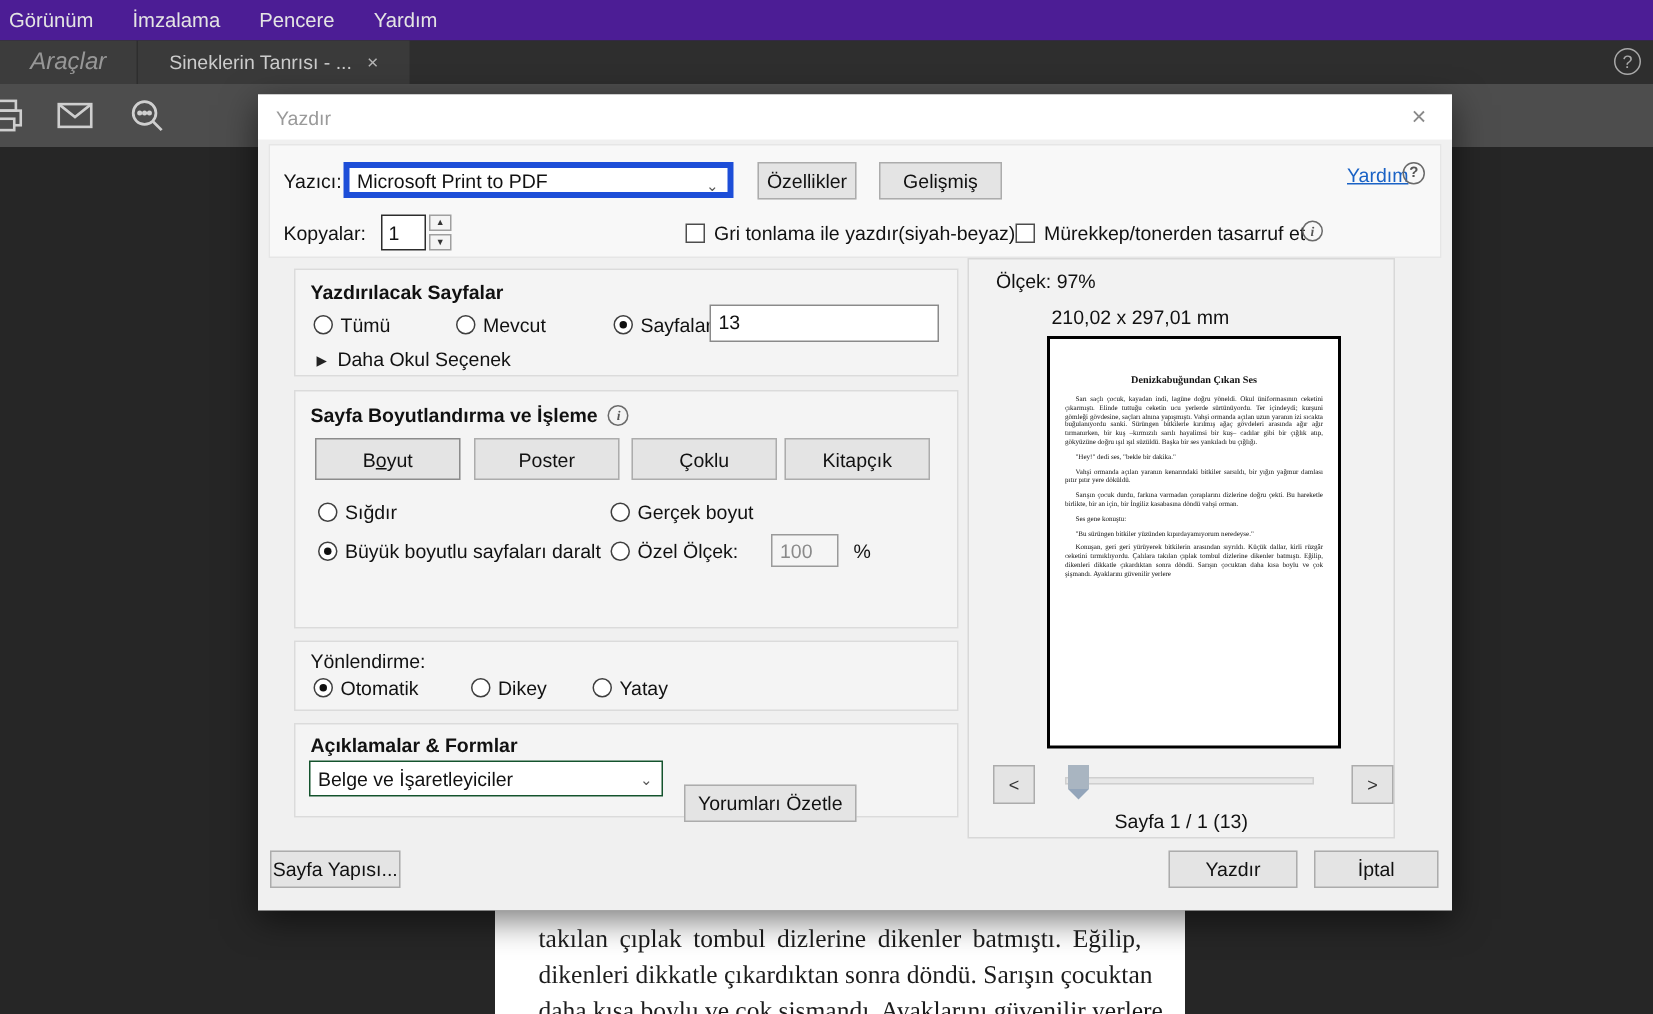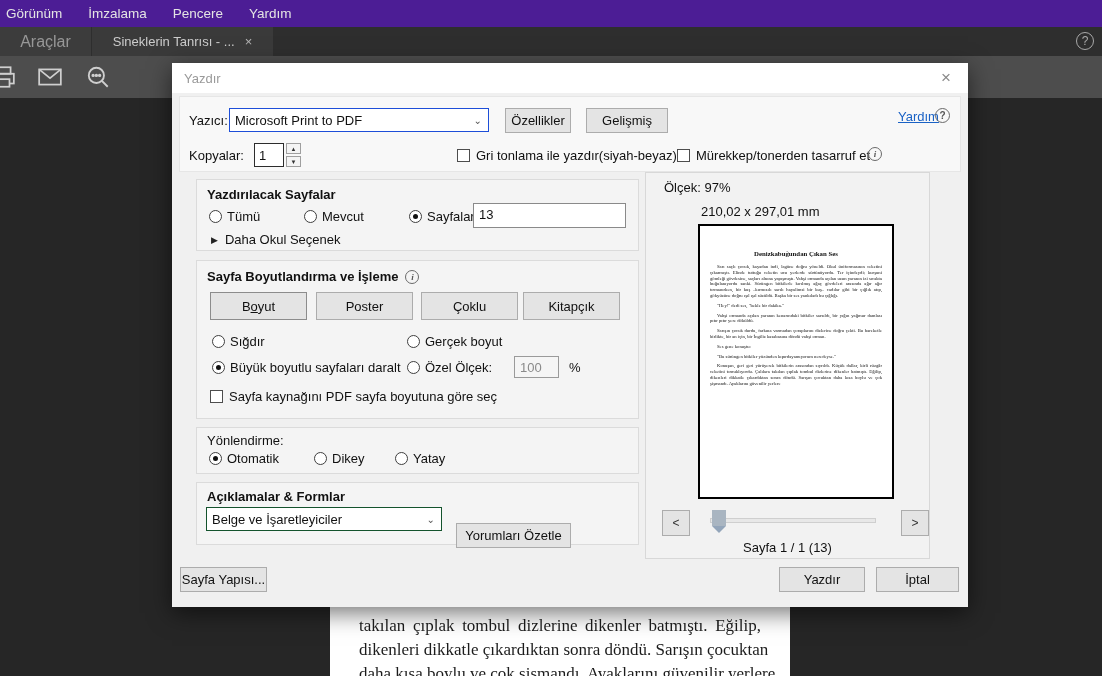--- a/index.html
+++ b/index.html
@@ -5,21 +5,21 @@
   * { margin:0; padding:0; box-sizing:border-box; }
   html,body { width:1102px; height:676px; overflow:hidden; }
   body { font-family:"Liberation Sans", sans-serif; background:#262626; position:relative; }
 
   
   .menu-bar { position:absolute; left:0; top:0; width:1102px; height:27px; background:#4c1d95;
     display:flex; align-items:center; gap:26px; padding-left:6px; }
   .menu-item { color:#e4e4e4; font-size:13.5px; cursor:default; }
   .tab-bar { position:absolute; left:0; top:27px; width:1102px; height:29px; background:#2e2e2e; }
   .tab { position:absolute; top:0; height:29px; display:flex; align-items:center; justify-content:center; }
-  .tab-tools { left:0; width:91px; background:#3c3c3c; color:#979797; font-size:16px; }
+  .tab-tools { left:0; width:91px; background:#3c3c3c; color:#979797; font-size:16px;font-style:italic; }
   .tab-doc { left:92px; width:181px; background:#3a3a3a; color:#cccccc; font-size:13px; gap:10px; }
   .tab-close { color:#b5b5b5; font-size:13px; line-height:1; }
   .tabbar-help { position:absolute; right:8px; top:5px; width:18px; height:18px; border:1.5px solid #a9a9a9;
     border-radius:50%; color:#a9a9a9; font-size:12px; display:flex; align-items:center; justify-content:center; }
   .toolbar { position:absolute; left:0; top:56px; width:1102px; height:42px; background:#4d4d4d;
     display:flex; align-items:center; }
   .tb-icon { width:26px; height:26px; }
   .tb-icon svg { width:100%; height:100%; }
   .printer-icon { margin-left:-10px; }
   .mail-icon { margin-left:21px; }
@@ -37,21 +37,21 @@
     display:flex; align-items:center; }
   .dlg-title { color:#9a9a9a; font-size:13px; margin-left:12px; }
   .dlg-close { position:absolute; right:10px; top:3px; width:24px; height:24px; color:#8a8a8a; font-size:17px;
     display:flex; align-items:center; justify-content:center; }
 
   .top-strip { position:absolute; left:7px; top:33px; width:782px; height:76px; background:#f8f8f8;
     border:1px solid #e6e6e6; }
   .lbl { color:#111; }
   .row1-printer-label { position:absolute; left:9px; top:16px; }
   .printer-select { position:absolute; left:49px; top:11px; width:260px; height:24px; background:#fff;
-    border:1px solid #1d4ed8; display:flex; align-items:center; }
+    border:4px solid #1d4ed8; display:flex; align-items:center; }
   .printer-select .val { margin-left:5px; font-size:13px; }
   .select-chevron { position:absolute; right:6px; top:6px; color:#555; font-size:10px; }
   .btn { background:#e4e4e4; border:1px solid #acacac; color:#111; font-size:13px;
     display:flex; align-items:center; justify-content:center; position:absolute; font-family:"Liberation Sans", sans-serif; }
   .btn-ozellikler { left:325px; top:11px; width:66px; height:25px; }
   .btn-gelismis { left:406px; top:11px; width:82px; height:25px; }
   .help-link { position:absolute; left:718px; top:12px; color:#1a62c5; text-decoration:underline; font-size:13px; }
   .circle-icon { border-radius:50%; display:inline-flex; align-items:center; justify-content:center; }
   .help-q { position:absolute; left:755px; top:11px; width:15px; height:15px; border:1.2px solid #6a6a6a;
     color:#555; font-size:10px; font-weight:bold; }
@@ -271,24 +271,20 @@
     <div class="radio-row r-daralt">
       <span class="radio checked"></span>
       <span>Büyük boyutlu sayfaları daralt</span>
     </div>
     <div class="radio-row r-ozel">
       <span class="radio"></span>
       <span>Özel Ölçek:</span>
     </div>
     <div class="scale-input">100</div>
     <span class="lbl pct">%</span>
-    <div class="cb-row cb-source">
-      <span class="checkbox"></span>
-      <span>Sayfa kaynağını PDF sayfa boyutuna göre seç</span>
-    </div>
   </div>
 
   <div class="group-box box-orient">
     <span class="lbl orient-title">Yönlendirme:</span>
     <div class="radio-row r-oto">
       <span class="radio checked"></span>
       <span>Otomatik</span>
     </div>
     <div class="radio-row r-dikey">
       <span class="radio"></span>

